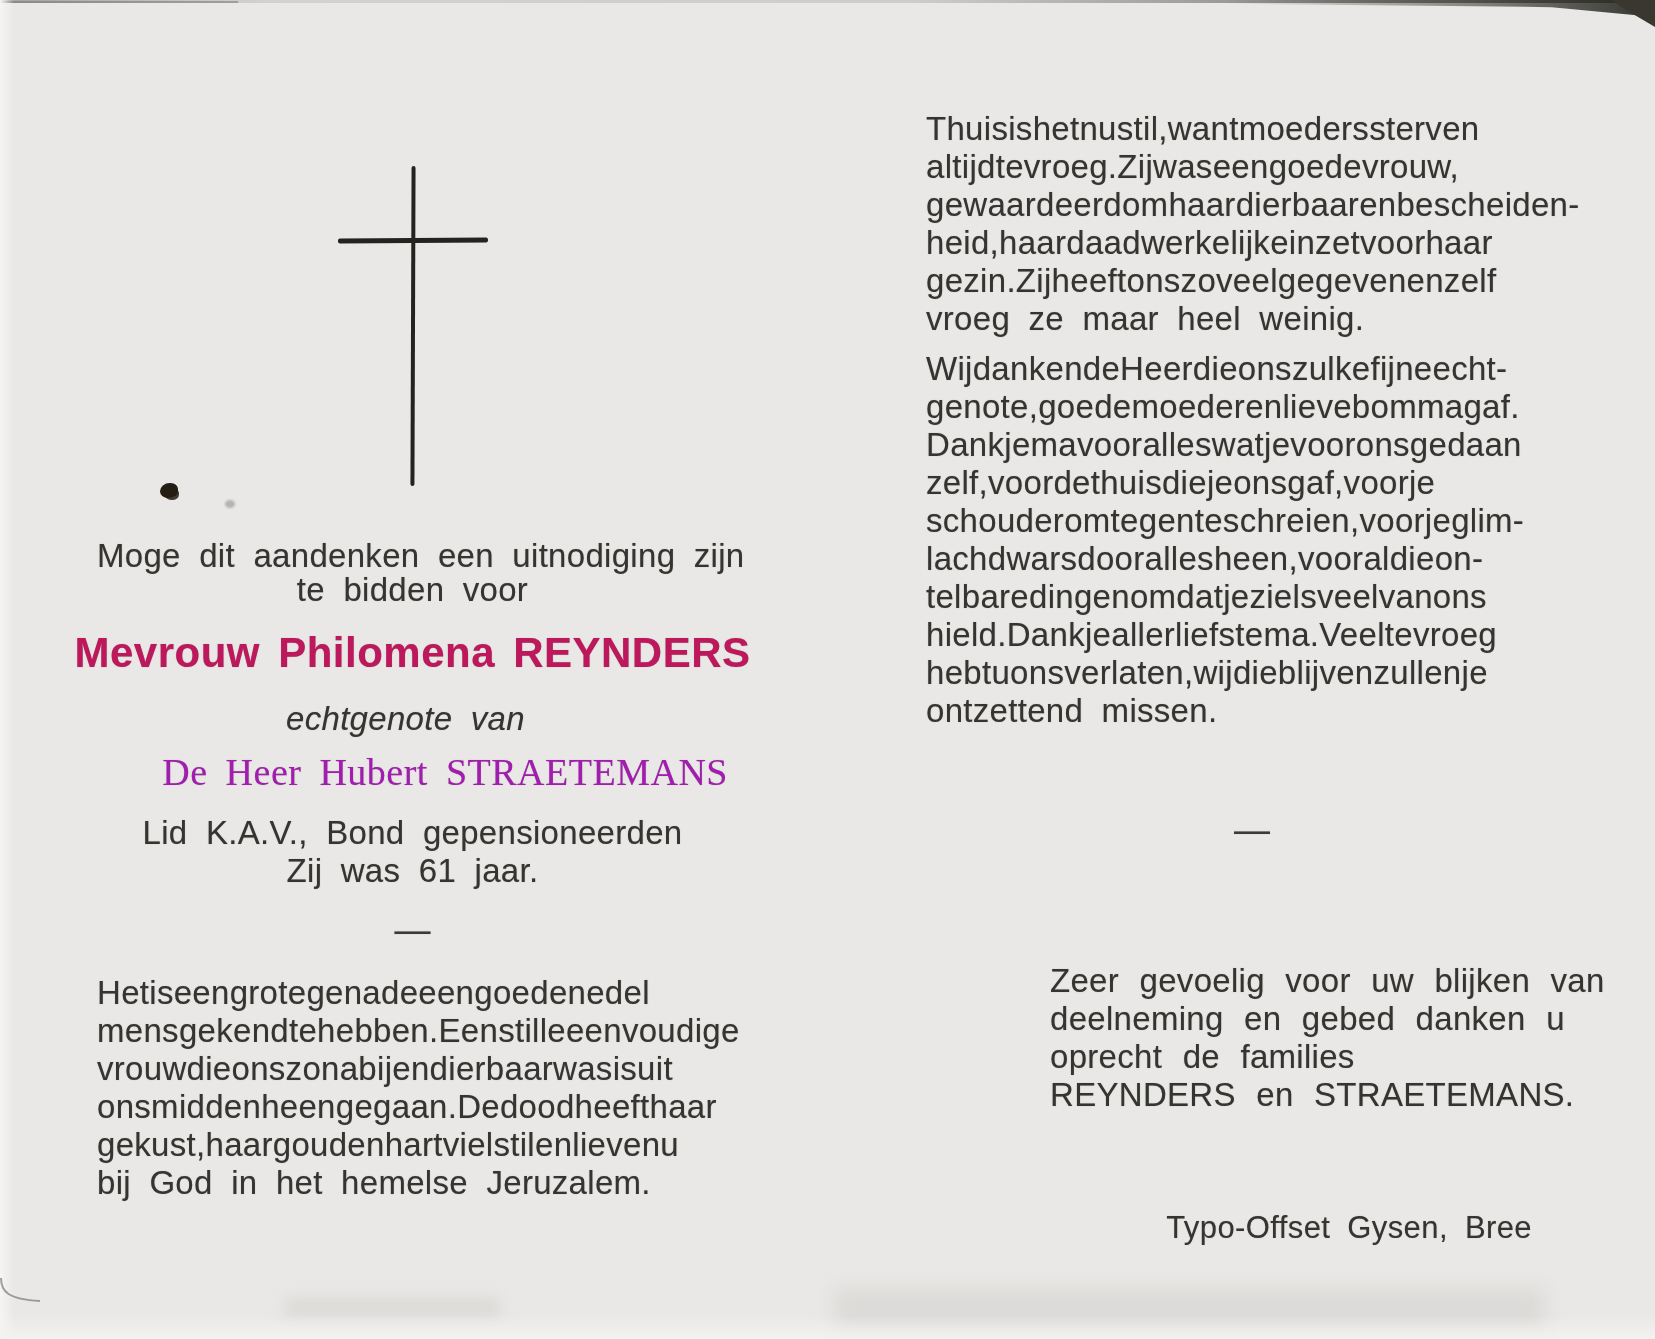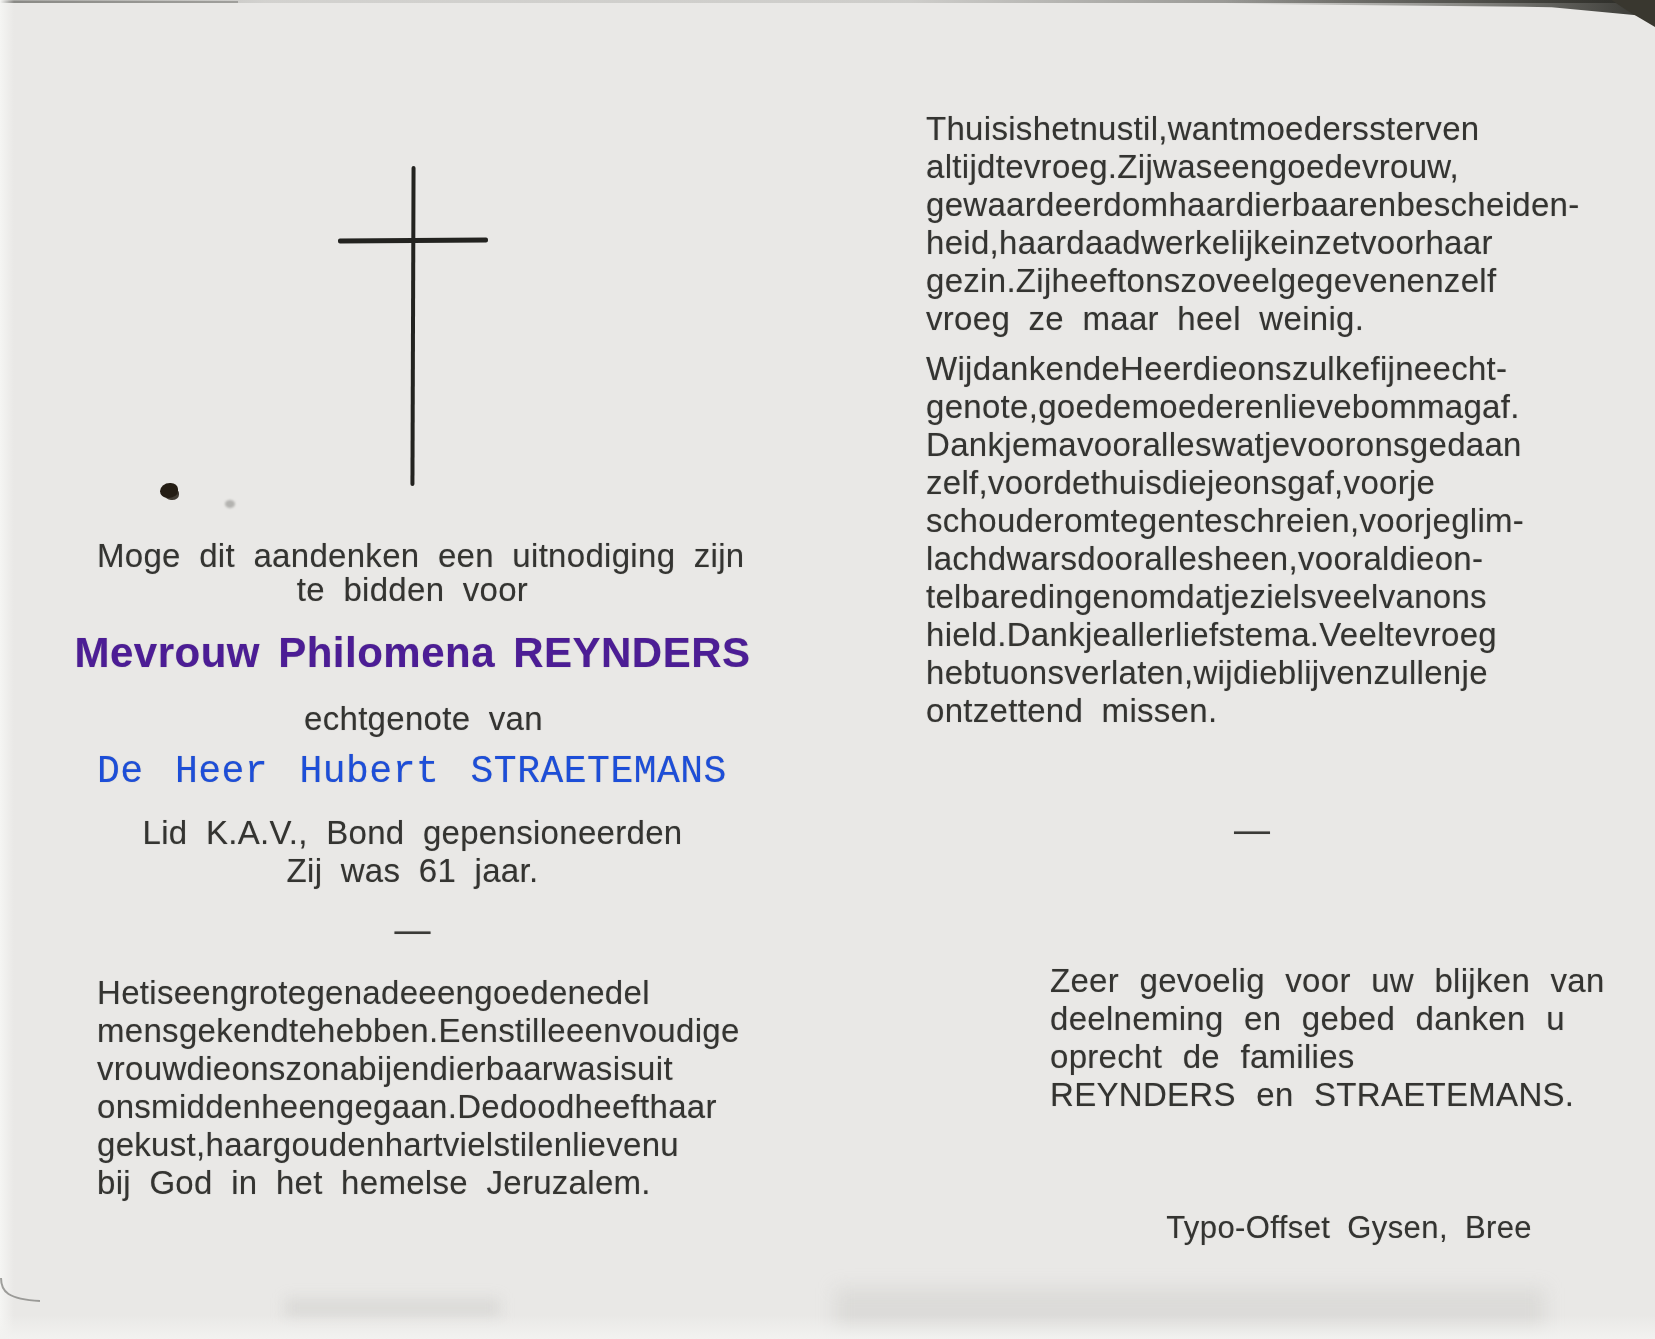--- a/index.html
+++ b/index.html
@@ -43,26 +43,26 @@
     box-shadow:3px 4px 0 -2px rgba(36,29,20,.85),-2px 2px 0 -3px rgba(36,29,20,.7);}
   .speck{left:225px;top:500px;width:10px;height:8px;background:rgba(125,125,122,.5);
     border-radius:50%;filter:blur(1px);}
   
   .t{font-size:33px;line-height:38px;letter-spacing:.3px;word-spacing:9px;white-space:nowrap;}
   .center{text-align:center;}
   .intro1{left:97px;top:537px;width:631px;}
   .intro2{left:97px;top:571px;width:631px;}
   .name{left:60px;top:630px;width:705px;text-align:center;
     font-size:42px;line-height:46px;font-weight:bold;letter-spacing:.5px;
-    word-spacing:6px;color:#4c1d95;white-space:nowrap;}
-  .relation{left:108px;top:700px;width:631px;}
-  .spouse{left:97px;top:751px;width:631px;text-align:left;
-    font-family:Liberation Mono, monospace;
+    word-spacing:6px;color:#be185d;white-space:nowrap;}
+  .relation{left:90px;top:700px;width:631px;font-style:italic;}
+  .spouse{left:97px;top:751px;width:631px;text-align:right;
+    font-family:Liberation Serif, serif;
     font-size:38px;line-height:42px;letter-spacing:.5px;word-spacing:8px;
-    color:#1d4ed8;white-space:nowrap;}
+    color:#a21caf;white-space:nowrap;}
   .membership{left:97px;top:814px;width:631px;}
   .age{left:97px;top:852px;width:631px;}
   .dash{font-size:36px;line-height:38px;color:#3a3a37;}
   .dash-left{left:97px;top:911px;width:631px;}
   .dash-right{left:926px;top:811px;width:652px;}
   .para-left{left:97px;top:974px;width:631px;}
   .para-r1{left:926px;top:110px;width:652px;}
   .para-r2{left:926px;top:350px;width:652px;}
   .ack{left:1050px;top:962px;width:530px;}
   .ack .line{word-spacing:11px;}

